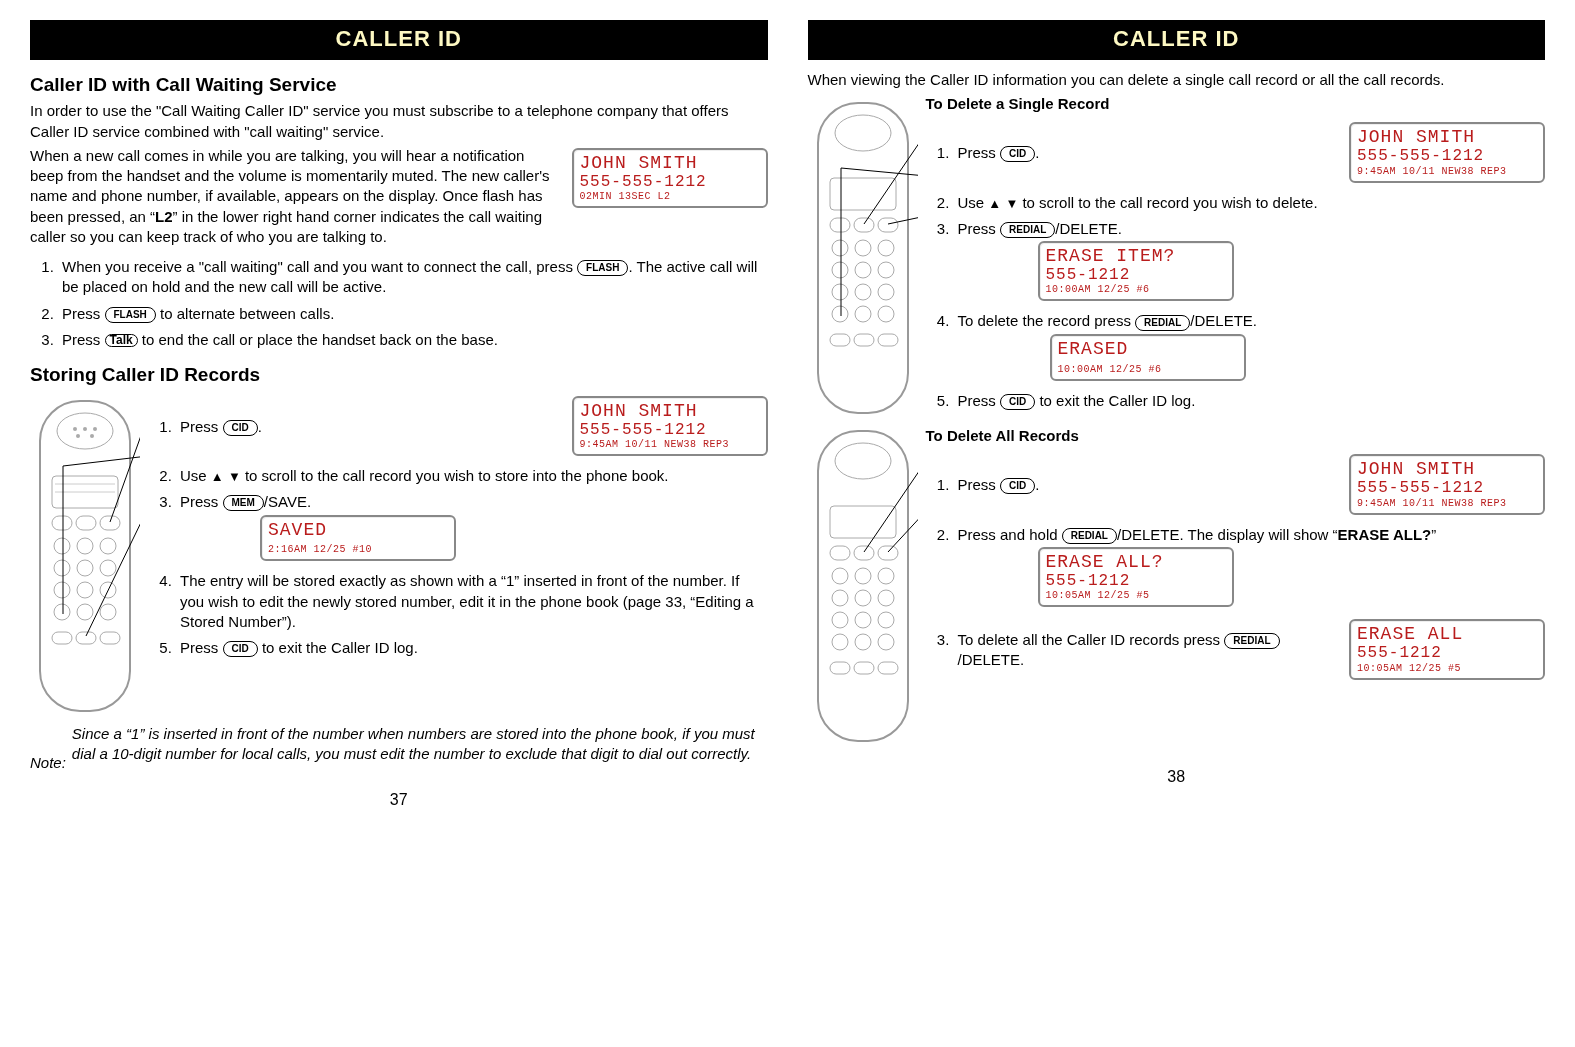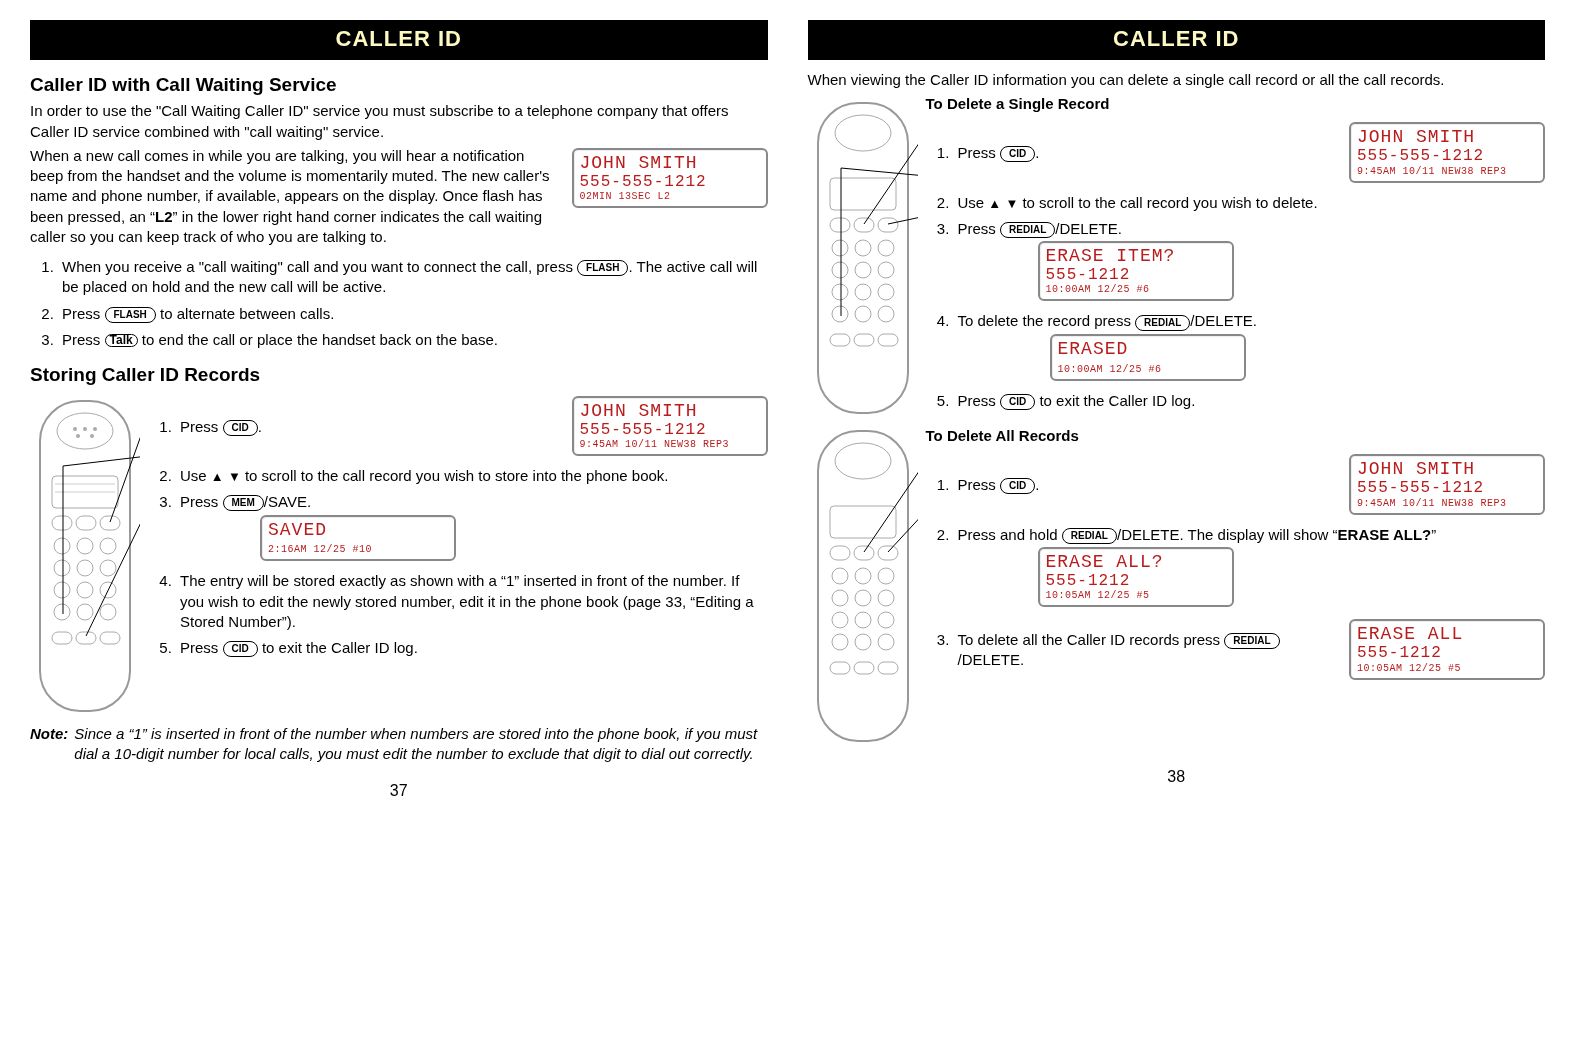--- a/index.html
+++ b/index.html
@@ -64,21 +64,21 @@
     line-height: 1.1;
     margin: 2px 0 4px 4px;
     box-shadow: inset 1px 1px 0 #eee;
   }
   .lcd .l1 { font-size: 18px; }
   .lcd .l2 { font-size: 16px; }
   .lcd .l3 { font-size: 10px; letter-spacing: 0.5px; }
   .step-row { display: flex; align-items: center; gap: 8px; margin-bottom: 6px; }
   .step-text { flex: 1; }
   .note-row { display: flex; gap: 6px; margin-top: 4px; font-style: italic; }
-  .note-label { font-weight: bold; font-style: italic; }
+  .note-label { font-weight: normal; font-style: italic; margin-top: 29px; }
   .pagenum { text-align: center; font-size: 16px; margin-top: 16px; }
   .phone-illustration {
     width: 110px;
     height: 320px;
     float: left;
     margin: 4px 8px 4px 0;
     position: relative;
   }
   .phone-illustration svg { width: 100%; height: 100%; }
   .indent-block { margin-left: 118px; }

